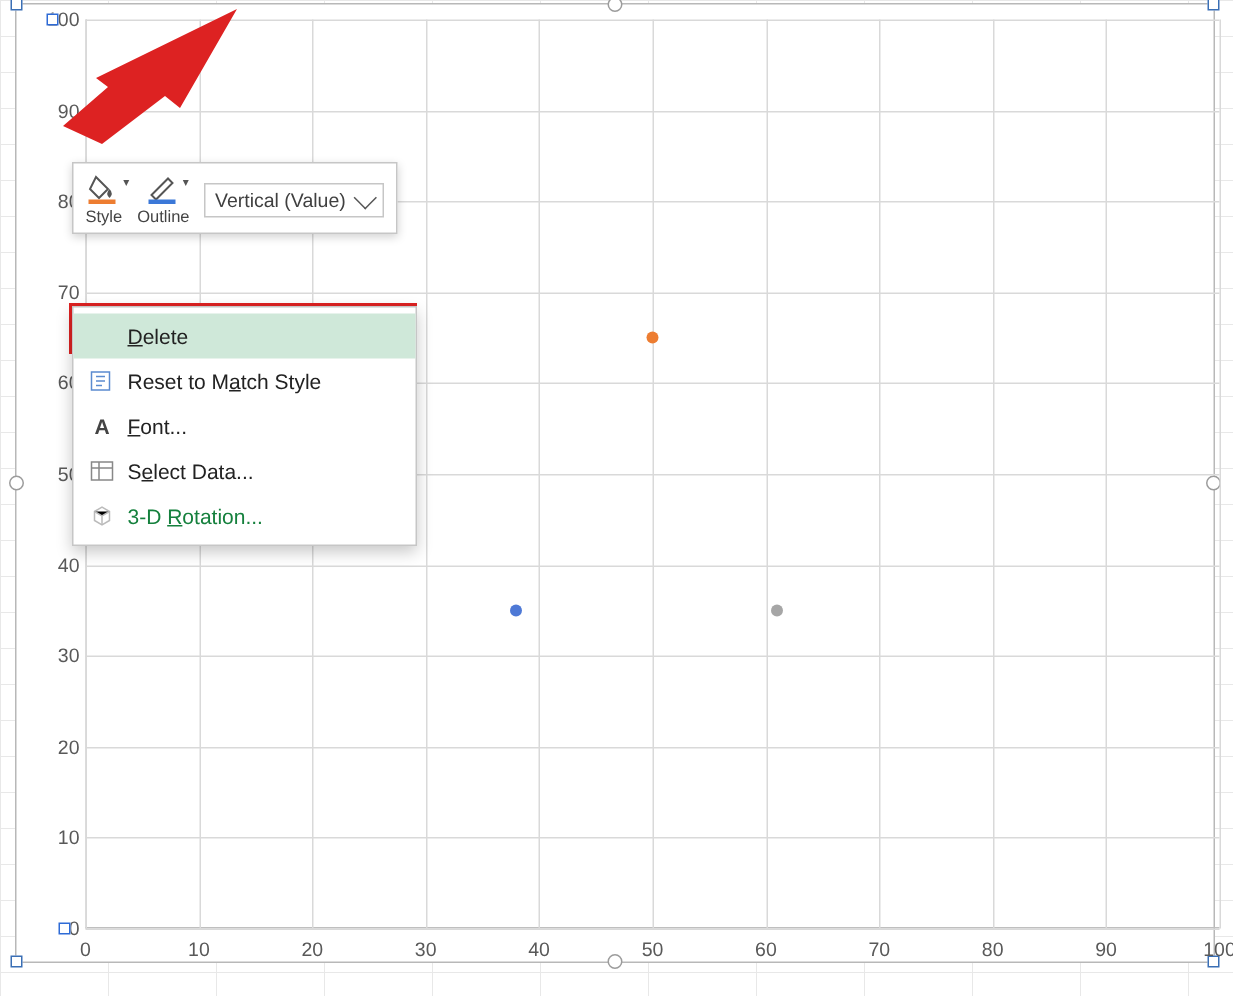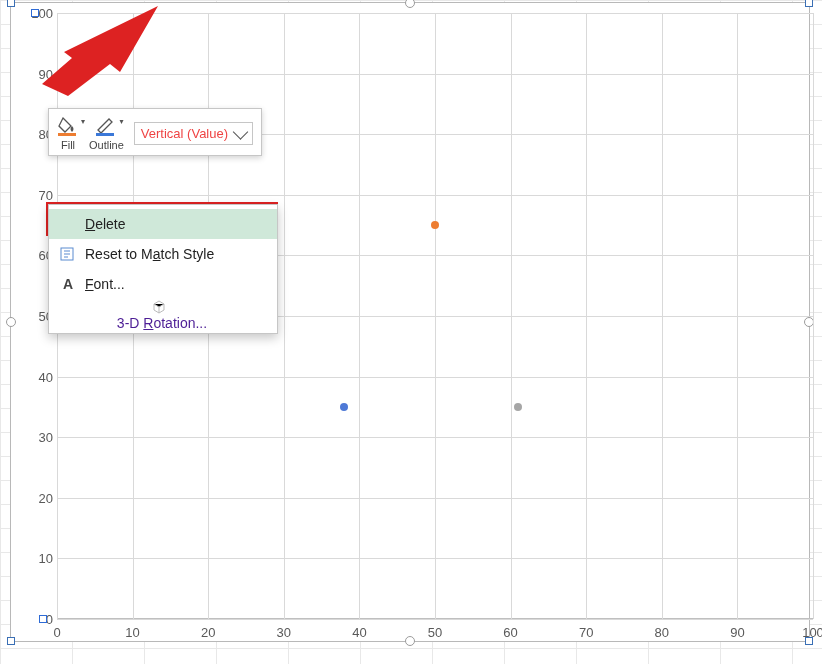--- a/index.html
+++ b/index.html
@@ -21,26 +21,26 @@
   .x-axis-tick { position:absolute; top:100%; margin-top:6px; font-size:13px; color:#595959; transform:translateX(-50%); }
   .grid-v { position:absolute; top:0; bottom:0; width:1px; background:#d9d9d9; }
   .grid-h { position:absolute; left:0; right:0; height:1px; background:#d9d9d9; }
   .axis-line-x { position:absolute; left:0; right:0; bottom:0; height:1px; background:#bfbfbf; }
   .axis-line-y { position:absolute; left:0; top:0; bottom:0; width:1px; background:#bfbfbf; }
   .pt { position:absolute; width:8px; height:8px; border-radius:50%; transform:translate(-50%,-50%); }
   
   .mini-toolbar { position:absolute; background:#fff; border:1px solid #c6c6c6; box-shadow:0 2px 6px rgba(0,0,0,.18); display:flex; align-items:center; padding:6px 8px 4px; gap:10px; }
   .mt-item { display:flex; flex-direction:column; align-items:center; font-size:11px; color:#444; gap:2px; }
   .mt-icon { width:22px; height:22px; display:flex; align-items:center; justify-content:center; position:relative; }
-  .dropdown-sel { border:1px solid #c6c6c6; padding:3px 24px 3px 6px; font-size:13px; color:#ef4444; position:relative; }
+  .dropdown-sel { border:1px solid #c6c6c6; padding:3px 24px 3px 6px; font-size:13px; color:#404040; position:relative; }
   .dropdown-sel::after { content:""; position:absolute; right:6px; top:50%; width:10px; height:10px; transform:translateY(-60%) rotate(45deg); border-right:1.5px solid #555; border-bottom:1.5px solid #555; }
   
   .context-menu { position:absolute; background:#fff; border:1px solid #c6c6c6; box-shadow:0 4px 10px rgba(0,0,0,.22); padding:4px 0; width:230px; }
   .cm-item { display:flex; align-items:center; height:30px; padding:0 10px 0 8px; cursor:default; font-size:14px; color:#222; }
-  .cm-item.disabled { color:#4c1d95;flex-direction:column; }
+  .cm-item.disabled { color:#15803d; }
   .cm-icon { width:22px; height:20px; display:flex; align-items:center; justify-content:center; margin-right:6px; }
   .cm-item.highlighted { background:#cfe8d9; }
   .cm-highlight-frame { position:absolute; border:3px solid #d22; pointer-events:none; }
   .underline-key { text-decoration:underline; }
   
   .arrow { position:absolute; pointer-events:none; }
   
   .axis-sel { position:absolute; width:8px; height:8px; background:#fff; border:1.5px solid #2e6bd6; }
 </style>
 </head>
@@ -124,21 +124,21 @@
   <div class="mini-toolbar" style="left:48px; top:108px;">
     <div class="mt-item">
       <div class="mt-icon">
         <svg width="22" height="22" viewBox="0 0 22 22">
           <path d="M6 3 L14 11 L8 17 L2 11 Z" fill="none" stroke="#555" stroke-width="1.3"></path>
           <path d="M15 11 q3 3 0 6 q-3 -3 0 -6" fill="#555"></path>
           <rect x="1" y="18" width="18" height="3" fill="#ed7d31"></rect>
         </svg>
         <span style="position:absolute;right:-6px;top:2px;font-size:8px;color:#555">▾</span>
       </div>
-      <span>Fill</span>
+      <span>Style</span>
     </div>
     <div class="mt-item">
       <div class="mt-icon">
         <svg width="22" height="22" viewBox="0 0 22 22">
           <path d="M3 15 L14 4 L17 7 L6 18 Z" fill="none" stroke="#555" stroke-width="1.3"></path>
           <rect x="1" y="18" width="18" height="3" fill="#3b78d8"></rect>
         </svg>
         <span style="position:absolute;right:-6px;top:2px;font-size:8px;color:#555">▾</span>
       </div>
       <span>Outline</span>
@@ -163,20 +163,29 @@
           </svg>
       </div>
       <span>Reset to M<span class="underline-key">a</span>tch Style</span>
     </div>
     <div class="cm-item">
       <div class="cm-icon">
           <span style="font-weight:bold;font-size:14px;color:#444">A</span>
         </div>
       <span><span class="underline-key">F</span>ont...</span>
     </div>
+    <div class="cm-item">
+      <div class="cm-icon">
+        <svg width="16" height="16" viewBox="0 0 16 16">
+            <rect x="1" y="2" width="14" height="12" fill="none" stroke="#888"></rect>
+            <path d="M1 6h14M6 2v12" stroke="#888"></path>
+          </svg>
+      </div>
+      <span>S<span class="underline-key">e</span>lect Data...</span>
+    </div>
     <div class="cm-item disabled">
       <div class="cm-icon">
         <svg width="16" height="16" viewBox="0 0 16 16">
             <path d="M3 5l5-3 5 3v6l-5 3-5-3z" fill="none" stroke="#bbb"></path>
             <path d="M3 5l5 3 5-3M8 8v6" stroke="#bbb"></path>
           </svg>
       </div>
       <span>3-D <span class="underline-key">R</span>otation...</span>
     </div>
   </div>

